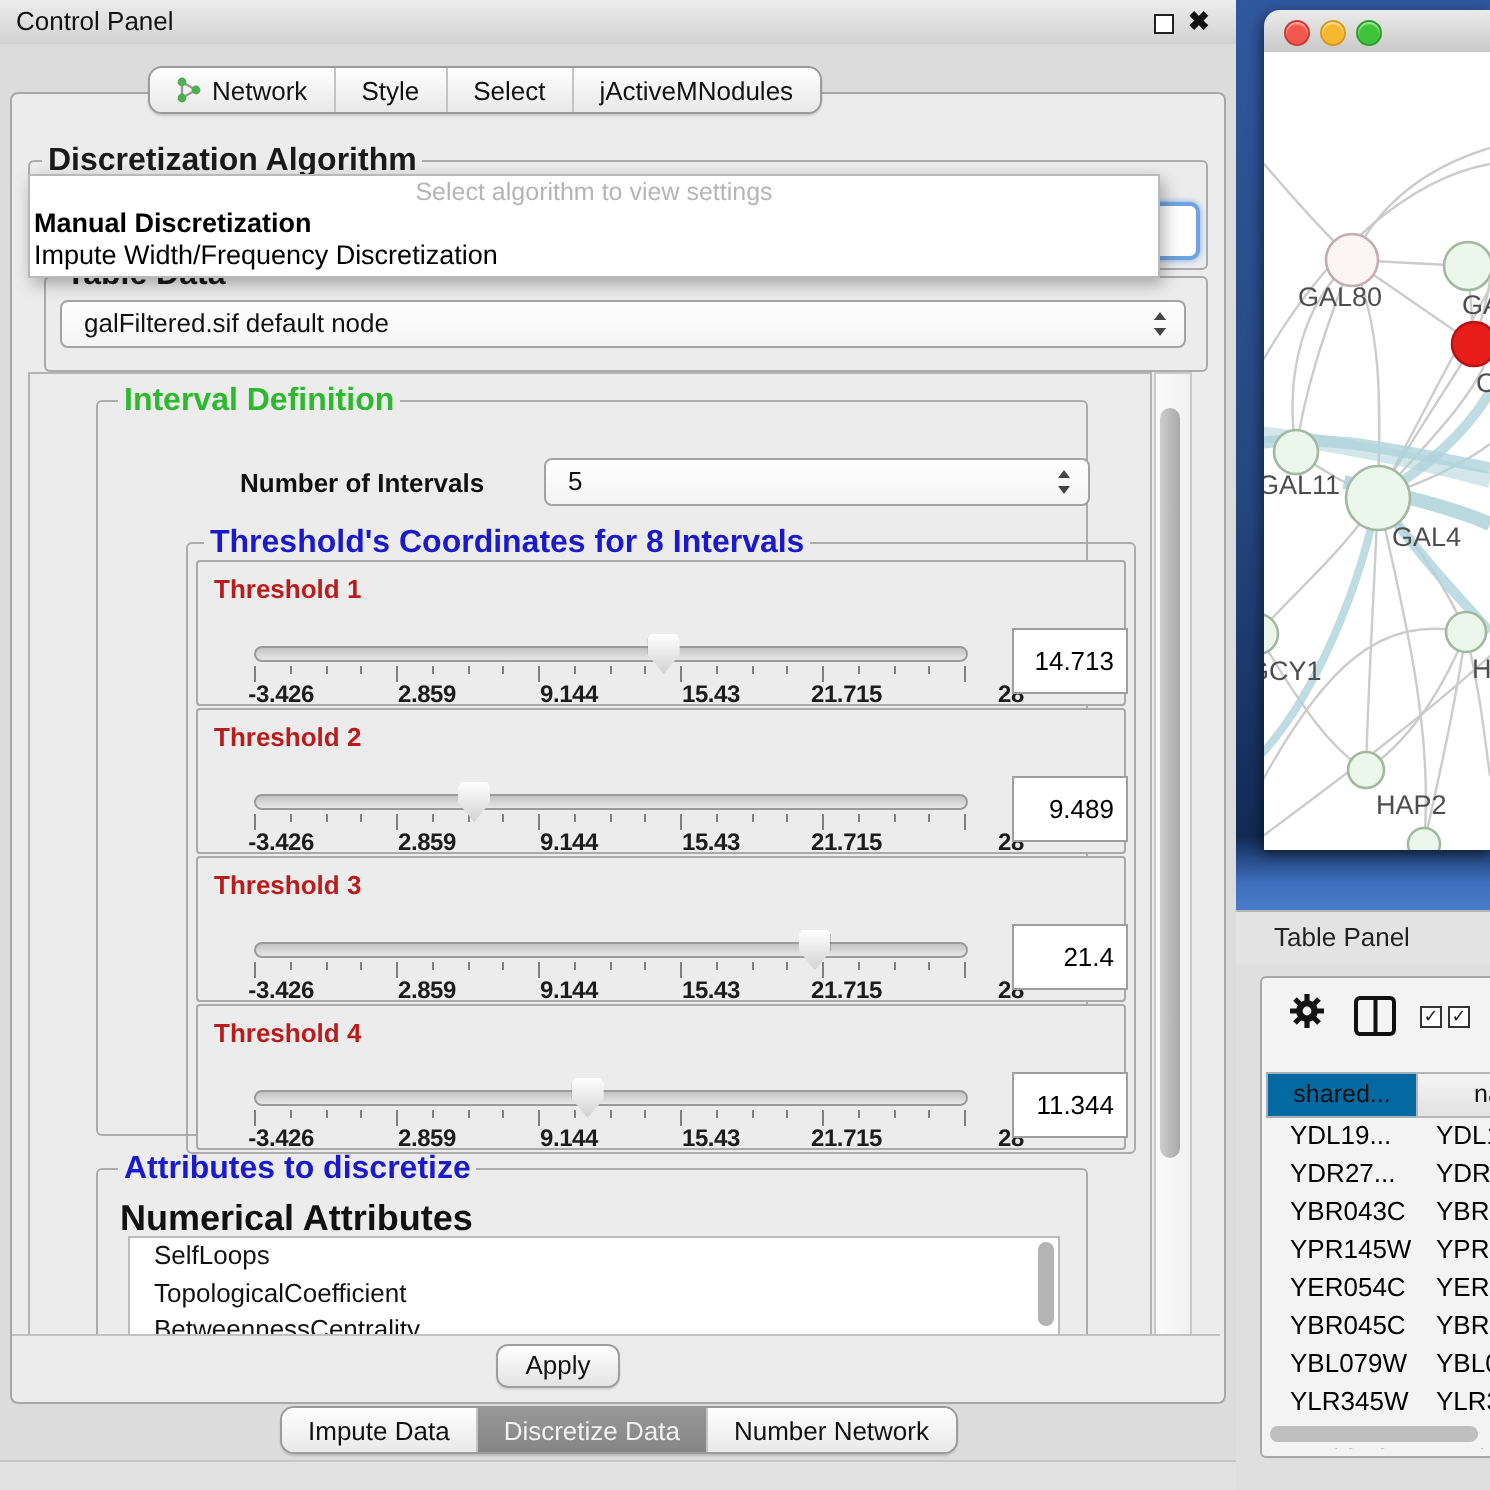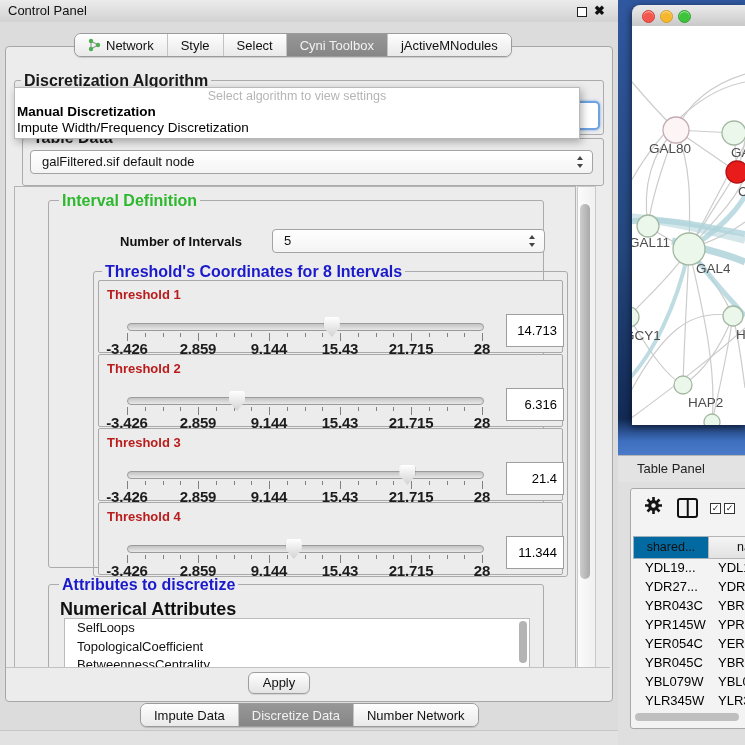--- a/index.html
+++ b/index.html
@@ -83,21 +83,21 @@
   .thr-row .rlabel{position:absolute;left:8px;top:6px;font-size:13px;font-weight:bold;color:#b91c1c;}
   .track{position:absolute;left:28px;top:42px;width:355px;height:6px;border:1px solid #9b9b9b;
     border-radius:4px;background:linear-gradient(#c3c3c3,#e8e8e8);}
   .thumb{position:absolute;top:36px;width:16px;height:20px;
     background:linear-gradient(#ffffff,#d2d2d2);
     clip-path:polygon(10% 0,90% 0,100% 12%,100% 52%,50% 100%,0 52%,0 12%);
     filter:drop-shadow(0 0 1px rgba(0,0,0,.6));}
   .tick{position:absolute;width:1px;background:#818181;}
   .tick.minor{top:52px;height:4px;}
   .tick.major{top:52px;height:8px;}
-  .tlabel{position:absolute;top:59px;width:60px;text-align:center;font-size:15px;
+  .tlabel{position:absolute;top:59px;width:60px;text-align:right;font-size:12px;
     font-weight:bold;color:#1c1c1c;letter-spacing:-.2px;}
   .vfield{position:absolute;left:407px;top:33px;width:50px;height:31px;background:#fff;
     border:1px solid #9e9e9e;font-size:13px;color:#000;text-align:right;
     line-height:31px;padding-right:6px;}
 
   .attr-group{position:absolute;left:33px;top:397px;width:494px;height:95px;border:1px solid #ababab;border-radius:3px;}
   .attr-sub{position:absolute;left:11px;top:14px;font-size:18px;font-weight:bold;color:#111;}
   .attr-list{position:absolute;left:15px;top:33px;width:464px;height:60px;background:#fff;
     border:1px solid #bbb;overflow:hidden;}
   .attr-item{height:18.5px;line-height:18.5px;padding-left:12px;font-size:13px;color:#111;}
@@ -167,23 +167,20 @@
           <circle cx="3" cy="11" r="2.2" fill="#4caf50"></circle>
           <circle cx="10" cy="7" r="2.2" fill="#4caf50"></circle>
         </svg>
         <span>Network</span>
       </div>
       <div class="seg">
         <span>Style</span>
       </div>
       <div class="seg">
         <span>Select</span>
-      </div>
-      <div class="seg sel">
-        <span>Cyni Toolbox</span>
       </div>
       <div class="seg">
         <span>jActiveMNodules</span>
       </div>
     </div>
 
   <div class="abs group algo-group"></div>
   <span class="group-label lbl-black algo-label">Discretization Algorithm</span>
   <div class="abs focus-combo"></div>
 
@@ -270,21 +267,21 @@
               <span class="tick minor" style="left: 347.5px;"></span>
               <span class="tick minor" style="left: 365.25px;"></span>
               <span class="tick major" style="left: 383px;"></span>
               <span class="tlabel" style="left: -2px;">-3.426</span>
               <span class="tlabel" style="left: 69px;">2.859</span>
               <span class="tlabel" style="left: 140px;">9.144</span>
               <span class="tlabel" style="left: 211px;">15.43</span>
               <span class="tlabel" style="left: 282px;">21.715</span>
               <span class="tlabel" style="left: 353px;">28</span>
               <div class="thumb" style="left: 130.05px;"></div>
-              <div class="vfield">6.316</div>
+              <div class="vfield">9.489</div>
             </div>
             <div class="thr-row" style="top: 156px;">
               <div class="rlabel">Threshold 3</div>
               <div class="track"></div>
               <span class="tick major" style="left: 28px;"></span>
               <span class="tick minor" style="left: 45.75px;"></span>
               <span class="tick minor" style="left: 63.5px;"></span>
               <span class="tick minor" style="left: 81.25px;"></span>
               <span class="tick major" style="left: 99px;"></span>
               <span class="tick minor" style="left: 116.75px;"></span>

